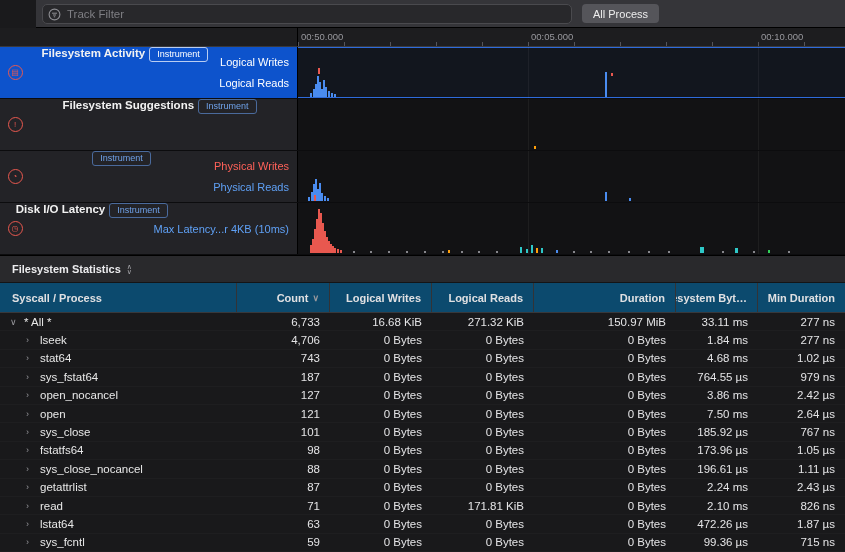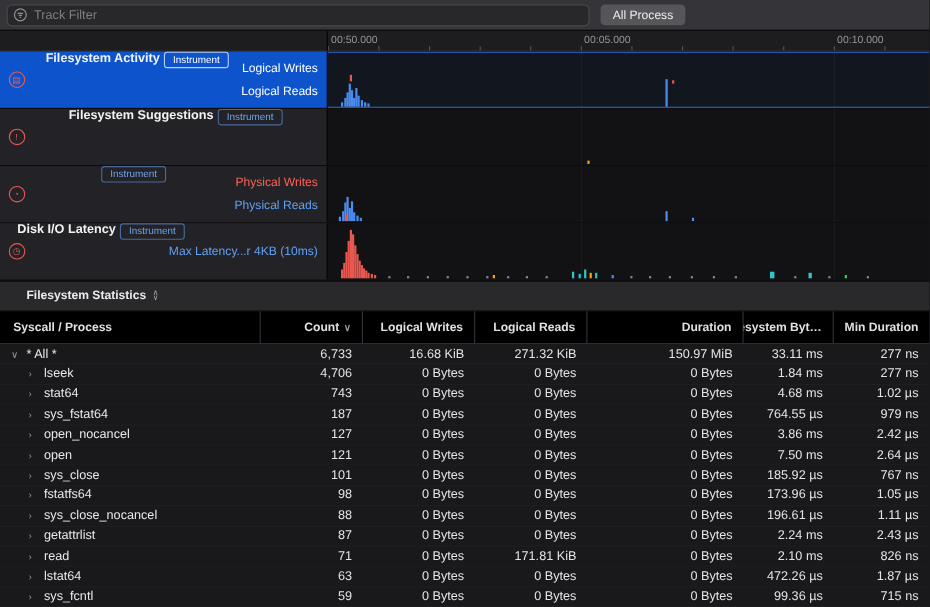--- a/index.html
+++ b/index.html
@@ -1,20 +1,20 @@
 <!DOCTYPE html>
 <html><head>
 <meta charset="utf-8">
 <style>
   * { margin:0; padding:0; box-sizing:border-box; }
   html,body { width:845px; height:552px; overflow:hidden; }
   body { background:#1a1a1c; font-family:"Liberation Sans",sans-serif; color:#e8e8e8; }
 
   
-  .toolbar { height:28px; background:#353539; display:flex; align-items:center; padding:0 6px; gap:10px; border-bottom:1px solid #000; }
+  .toolbar { height:28px; background:#353539; display:flex; align-items:center; padding:0 6px; gap:10px; border-bottom:1px solid #000;margin-left:36px; }
   .filter-wrap { position:relative; width:530px; height:20px; }
   .filter-wrap input { width:100%; height:100%; background:#28282b; border:1px solid #4a4a4e; border-radius:5px; color:#ddd; font-size:11.5px; padding:0 8px 0 24px; outline:none; font-family:inherit; }
   .filter-wrap input::placeholder { color:#7f7f84; }
   .filter-icon { position:absolute; left:6px; top:3px; pointer-events:none; }
   .all-tracks { height:19px; padding:0 11px; background:#55555a; border:none; border-radius:4px; color:#eee; font-size:11px; font-family:inherit; }
 
   
   .ruler-row { display:flex; height:19px; background:#1d1d1f; border-bottom:1px solid #39393c; }
   .ruler-left { width:298px; border-right:1px solid #000; }
   .ruler { position:relative; flex:1; overflow:hidden; }
@@ -30,25 +30,25 @@
   .track-name { font-size:11.5px; font-weight:bold; color:#f2f2f2; white-space:nowrap; }
   .badge { align-self:flex-start; font-size:9px; color:#6fa1e8; border:1px solid #4a6a9c; border-radius:3px; padding:1px 7px 2px; }
   .selected .badge { color:#fff; border-color:#b9cdf2; }
   .track-labels { display:flex; flex-direction:column; justify-content:space-evenly; align-items:flex-end; font-size:11px; white-space:nowrap; }
   .track-graph { position:relative; flex:1; background:#121214; overflow:hidden; }
   .track-row.selected .track-graph { background:#12161e; box-shadow:inset 0 1px 0 #2e6bdb, inset 0 -1px 0 #2e6bdb; }
   .gridline { position:absolute; top:0; bottom:0; width:1px; background:rgba(255,255,255,0.05); }
   .spike { position:absolute; }
 
   
-  .stats-bar { height:28px; background:#29292c; border-top:1px solid #000; border-bottom:1px solid #141416; display:flex; align-items:center; padding:0 24px; gap:6px; font-size:11px; font-weight:bold; color:#ececee; }
+  .stats-bar { height:28px; background:#29292c; border-top:1px solid #000; border-bottom:1px solid #141416; display:flex; align-items:center; padding:0 12px; gap:6px; font-size:11px; font-weight:bold; color:#ececee; }
   .stepper { display:flex; flex-direction:column; font-size:7px; color:#a8a8ad; line-height:5px; font-weight:normal; }
 
   .thead, .trow { display:grid; grid-template-columns:237px 93px 102px 102px 142px 82px 87px; }
-  .thead { height:30px; background:#000000; border-bottom:1px solid #38383b; font-weight:bold; font-size:11px; }
+  .thead { height:30px; background:#0c4a6e; border-bottom:1px solid #38383b; font-weight:bold; font-size:11px; }
   .hcell { display:flex; align-items:center; border-right:1px solid #333336; padding:0 10px; color:#e0e0e2; white-space:nowrap; overflow:hidden; }
   .hcell:last-child { border-right:none; }
   .hcell.first { padding-left:12px; }
   .hcell.num-h { justify-content:flex-end; gap:4px; }
   .sort { color:#98989d; font-size:9px; }
   .tbody { background:#19191b; height:239px; overflow:hidden; }
   .trow { height:18.4px; align-items:center; font-size:11.5px; border-bottom:1px solid rgba(255,255,255,0.025); }
   .name-cell { display:flex; align-items:center; gap:5px; padding-left:10px; white-space:nowrap; overflow:hidden; }
   .trow.child .name-cell { padding-left:26px; }
   .disc { color:#98989d; font-size:9px; width:9px; flex:none; }

